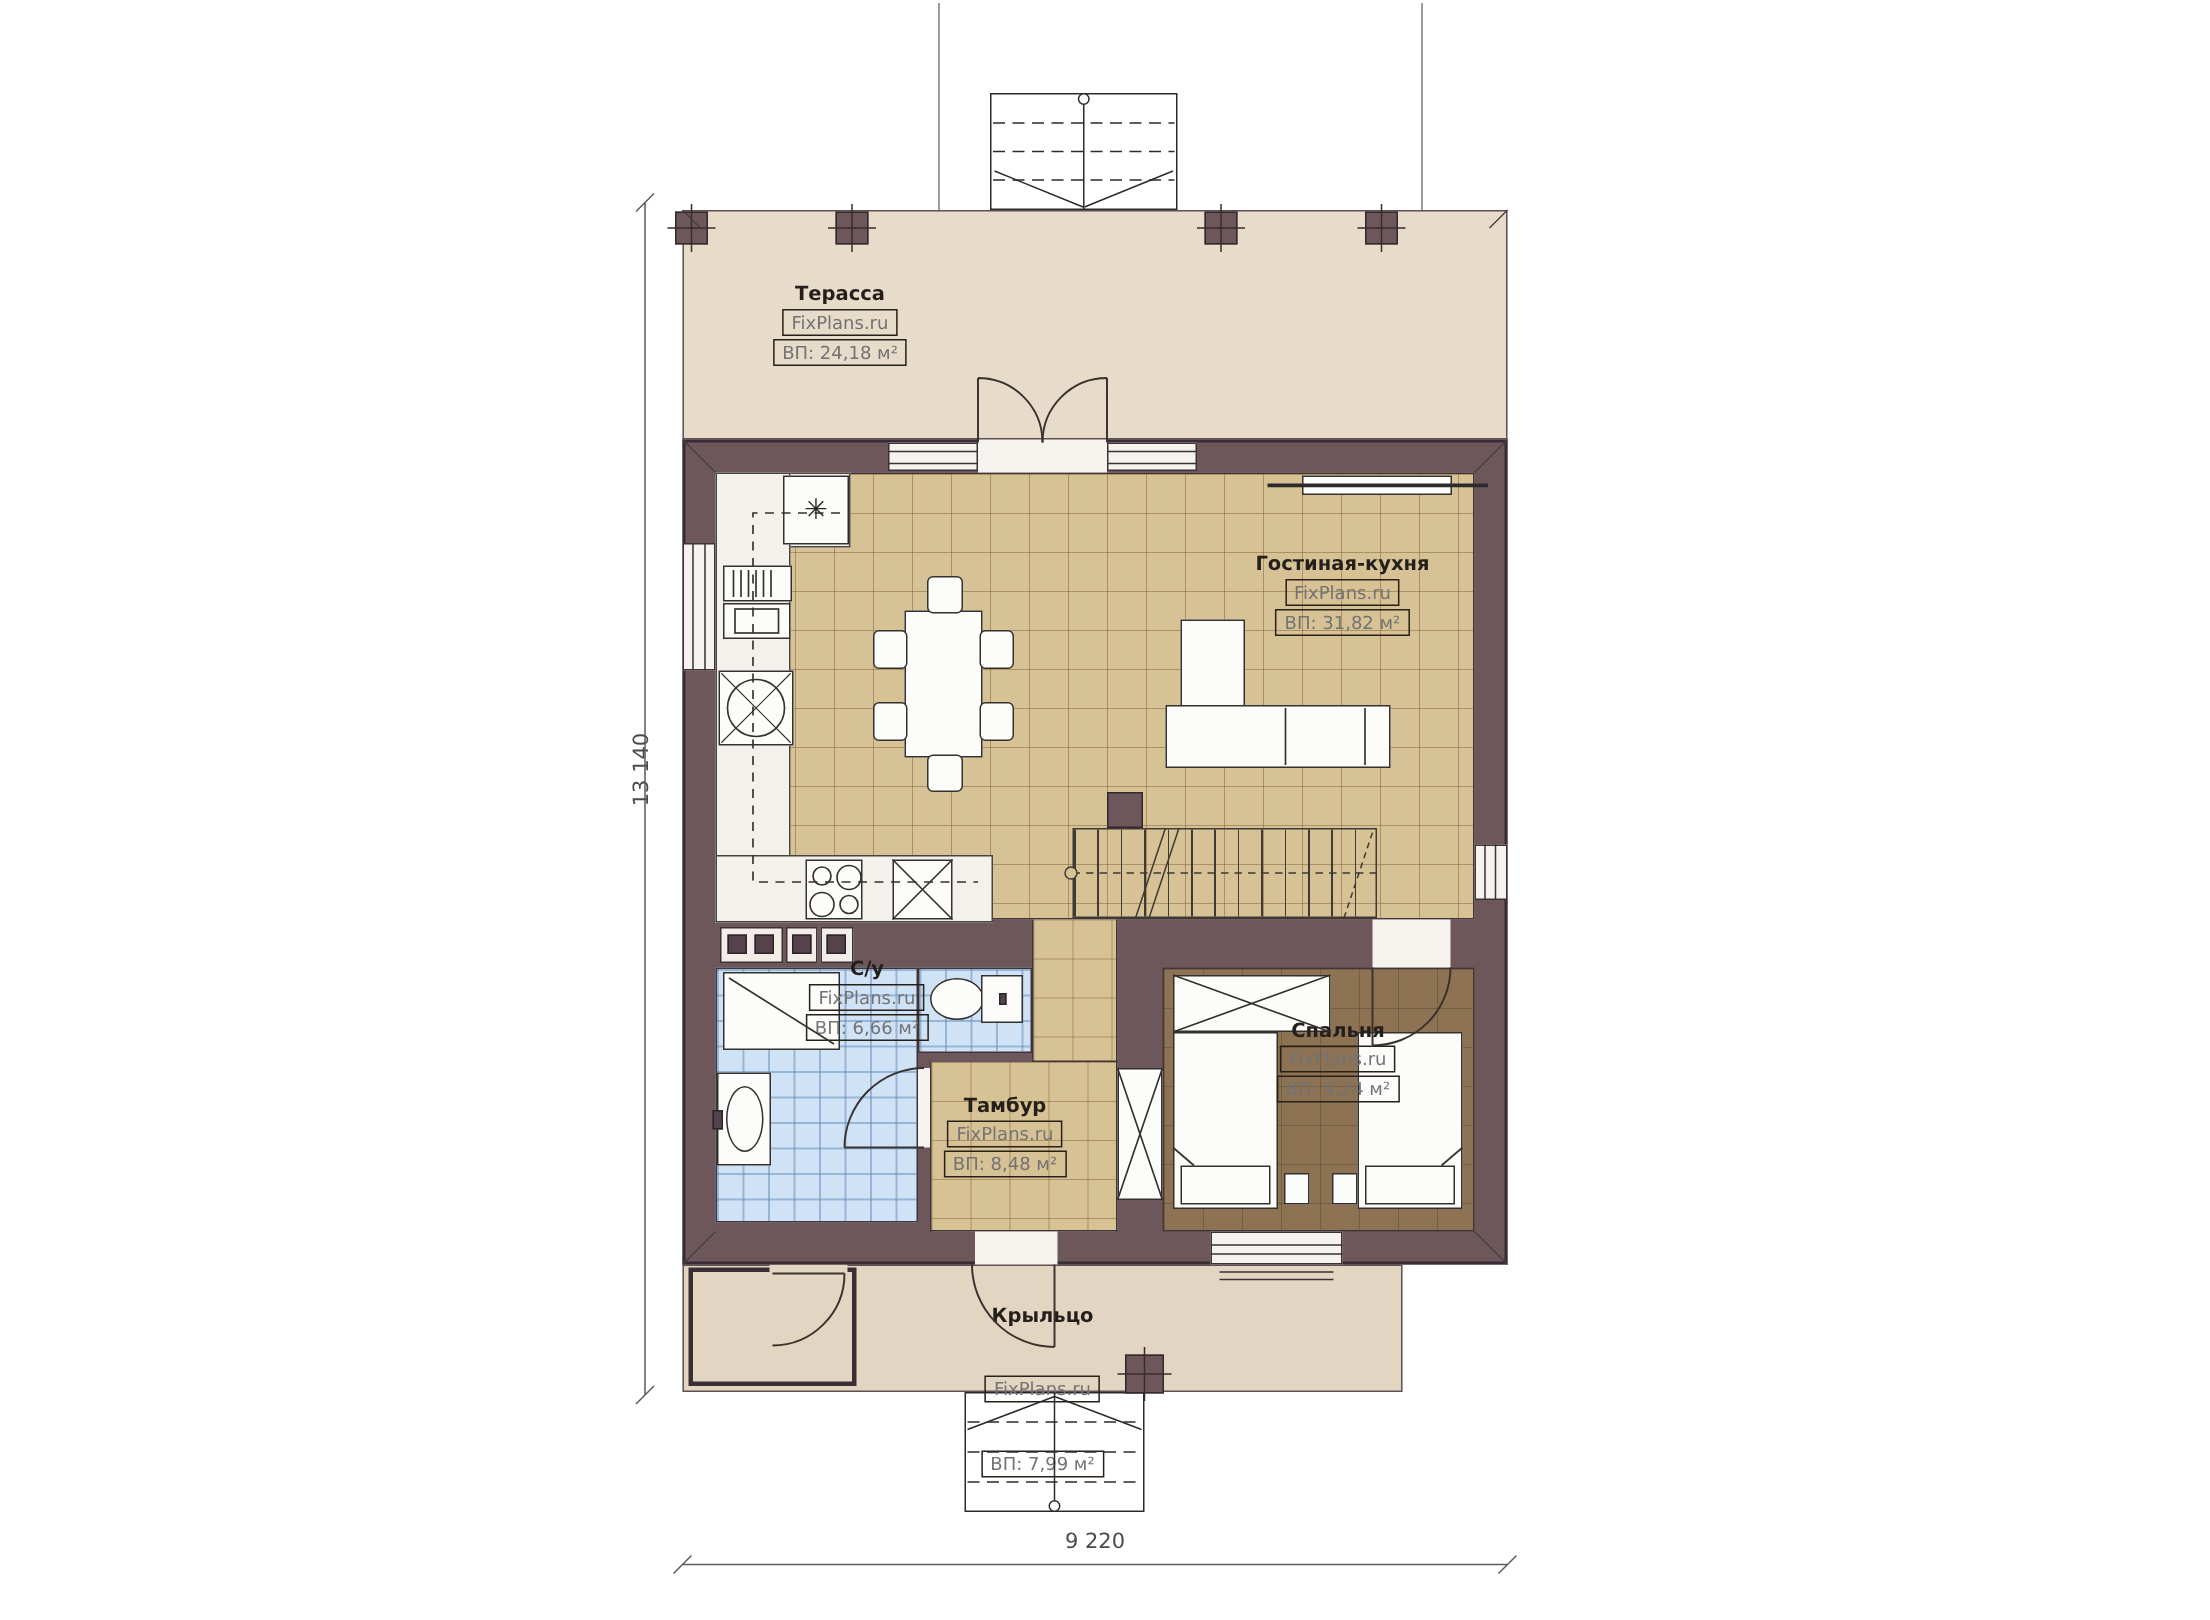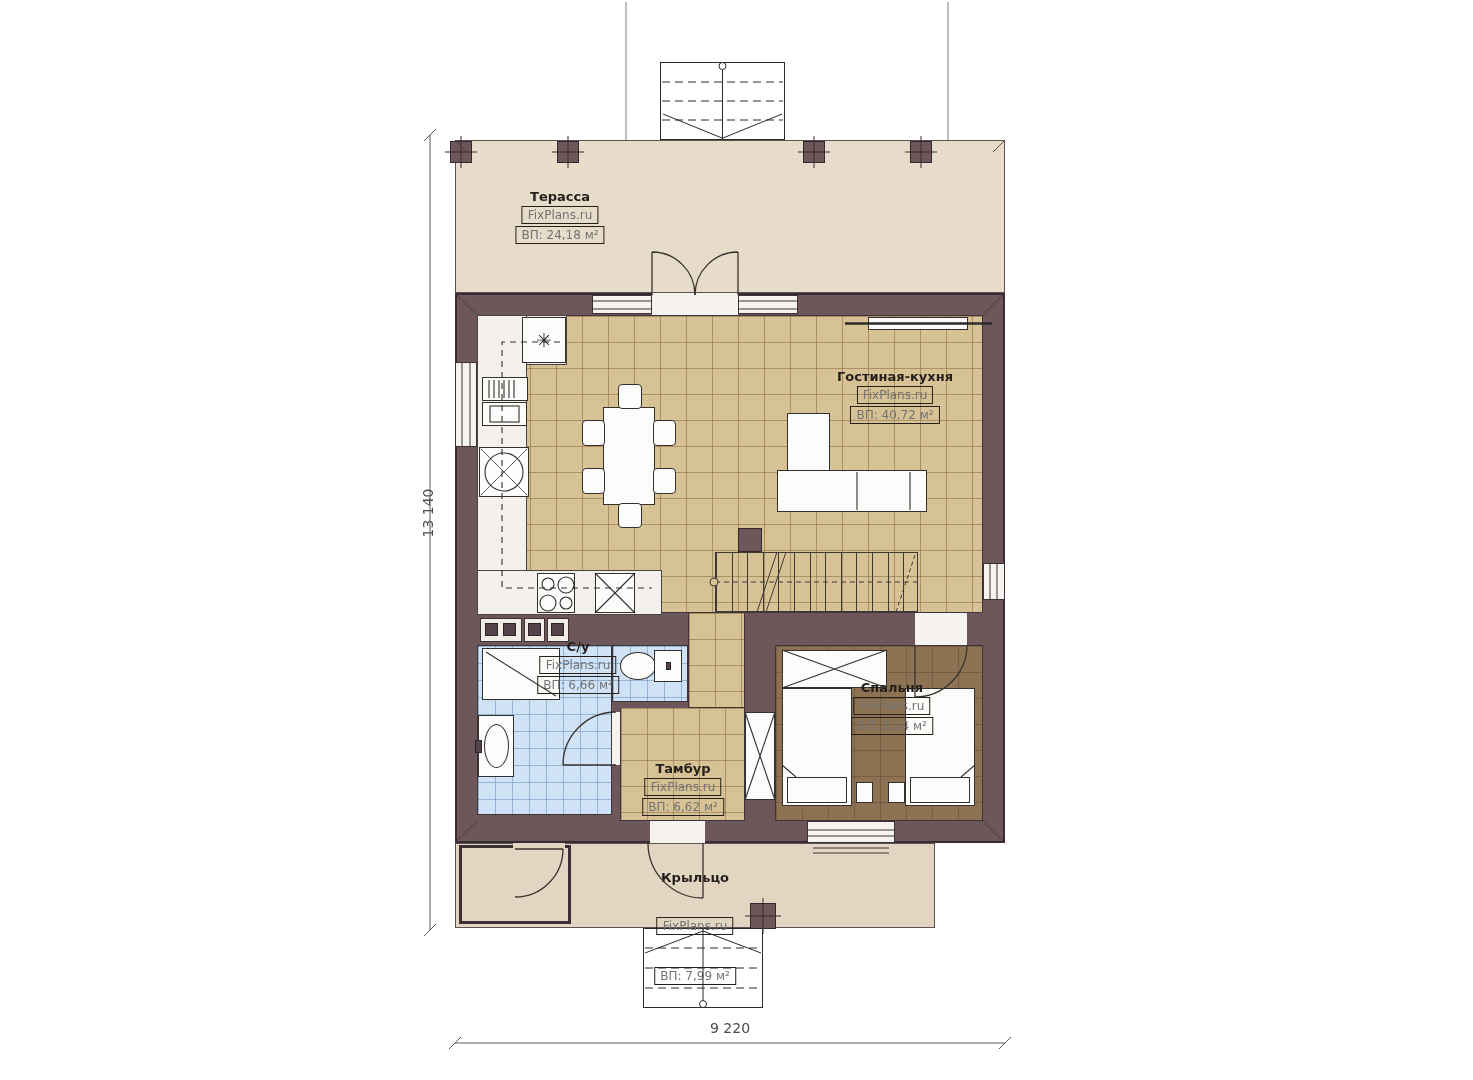--- a/index.html
+++ b/index.html
@@ -148,31 +148,31 @@
   <div class="abs fix" style="left:888px;top:782px;width:17px;height:21px;"></div>
 
   <div class="abs room-label" style="left:560px;top:190px;">
     <div class="room-title">Терасса</div>
     <div class="info-box">FixPlans.ru</div>
     <div class="info-box">ВП: 24,18 м²</div>
   </div>
   <div class="abs room-label" style="left:895px;top:370px;text-align:right;">
     <div class="room-title">Гостиная-кухня</div>
     <div class="info-box">FixPlans.ru</div>
-    <div class="info-box">ВП: 40,72 м²</div>
+    <div class="info-box">ВП: 31,82 м²</div>
   </div>
   <div class="abs room-label" style="left:578px;top:640px;">
     <div class="room-title">С/у</div>
     <div class="info-box">FixPlans.ru</div>
     <div class="info-box">ВП: 6,66 м²</div>
   </div>
-  <div class="abs room-label" style="left:670px;top:762px;margin-left:13px;">
+  <div class="abs room-label" style="left:670px;top:731px;">
     <div class="room-title">Тамбур</div>
     <div class="info-box">FixPlans.ru</div>
-    <div class="info-box">ВП: 6,62 м²</div>
+    <div class="info-box">ВП: 8,48 м²</div>
   </div>
   <div class="abs room-label" style="left:892px;top:681px;text-align:right;">
     <div class="room-title">Спальня</div>
     <div class="info-box">FixPlans.ru</div>
     <div class="info-box">ВП: 9,24 м²</div>
   </div>
   <div class="abs room-label" style="left:695px;top:871px;gap:32px;">
     <div class="room-title">Крыльцо</div>
     <div class="info-box">FixPlans.ru</div>
     <div class="info-box">ВП: 7,99 м²</div>

